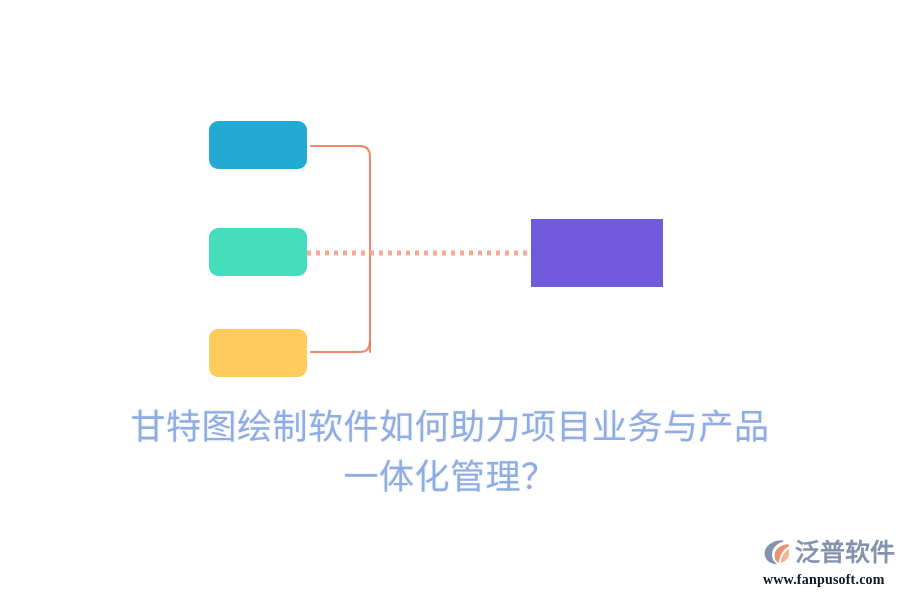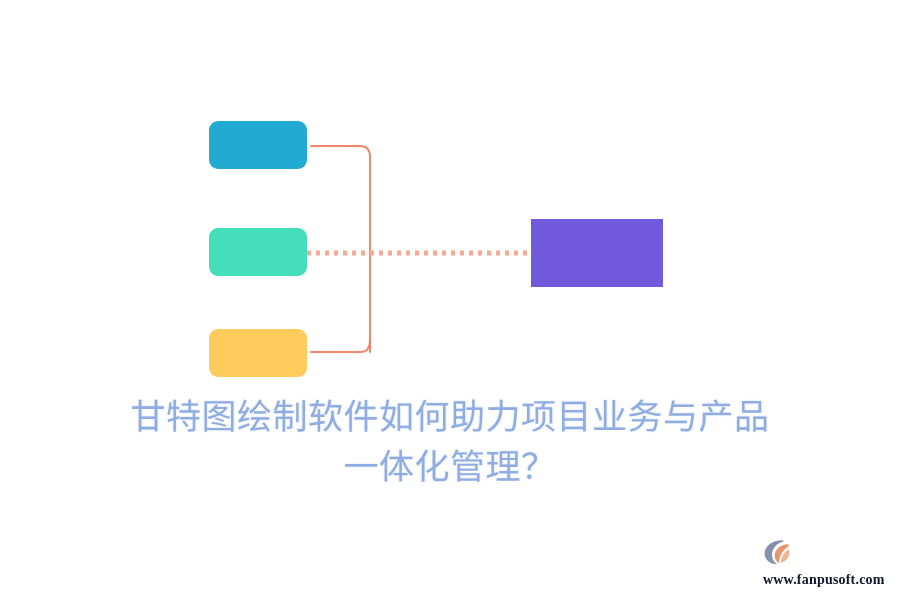--- a/index.html
+++ b/index.html
@@ -39,21 +39,21 @@
     position: absolute;
     box-sizing: border-box;
   }
   .node-rounded { border-radius: 9px; }
   .node-sharp   { border-radius: 0; }
 
   
   #title-block {
     position: absolute;
     left: 0;
-    top: 393px;
+    top: 403px;
     width: 900px;
     text-align: center;
     font-family: "Liberation Serif", "DejaVu Serif", serif;
     font-size: 35px;
     line-height: 50px;
     letter-spacing: 0.5px;
     color: #8fade2;
     text-shadow: 0 1px 0 #ffffff, 0 0 2px rgba(143,173,226,0.45);
     white-space: pre-line;
   }
@@ -131,17 +131,18 @@
       <svg id="logo-mark" viewBox="0 0 30 30">
 
         <path d="M20.5 3.2 C9.5 3.2 2.6 9.6 2.6 16.4 C2.6 22.6 8.2 27.2 15.2 27.2
                  C12.0 25.2 10.0 21.8 10.0 17.9 C10.0 11.6 14.6 6.2 21.9 4.2 Z" fill="#8493ad"></path>
 
         <path d="M26.4 7.0 C18.4 7.6 12.6 12.6 12.6 18.6 C12.6 21.8 14.2 24.6 16.8 26.3
                  C17.2 19.1 21.0 12.6 26.8 9.2 Z" fill="#e8956f"></path>
         <path d="M27.0 12.0 C22.0 15.2 19.0 20.2 18.6 26.0 C22.0 25.0 25.0 22.6 26.6 19.4
                  C27.2 17.0 27.3 14.4 27.0 12.0 Z" fill="#f0b48f"></path>
       </svg>
+      <div id="logo-wordmark">泛普软件</div>
     </div>
     <div id="logo-url">www.fanpusoft.com</div>
   </div>
 
 </div>
 
 </body></html>

